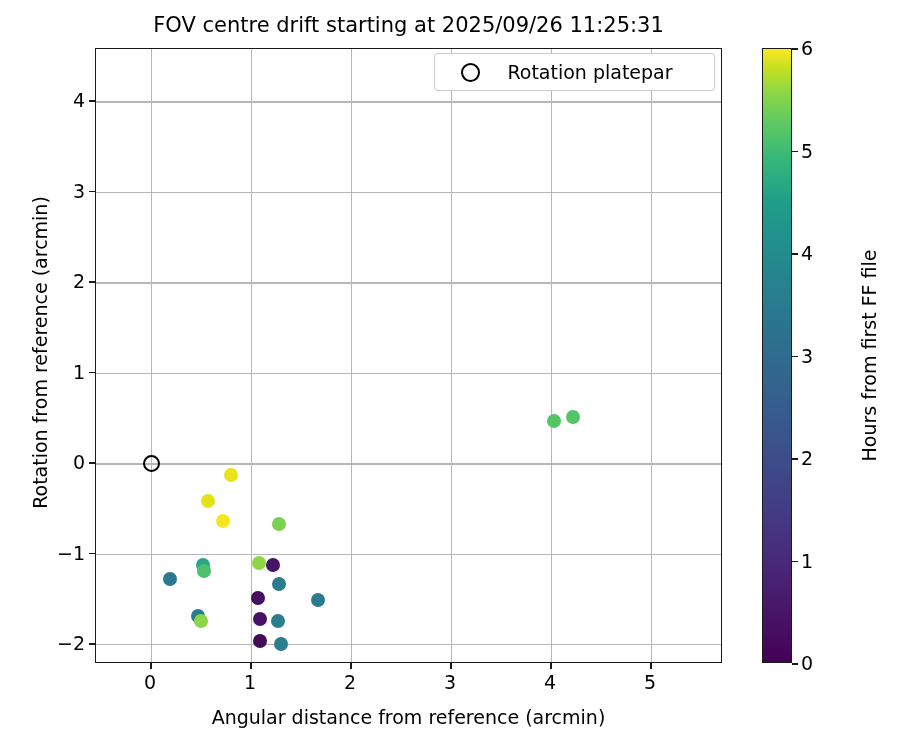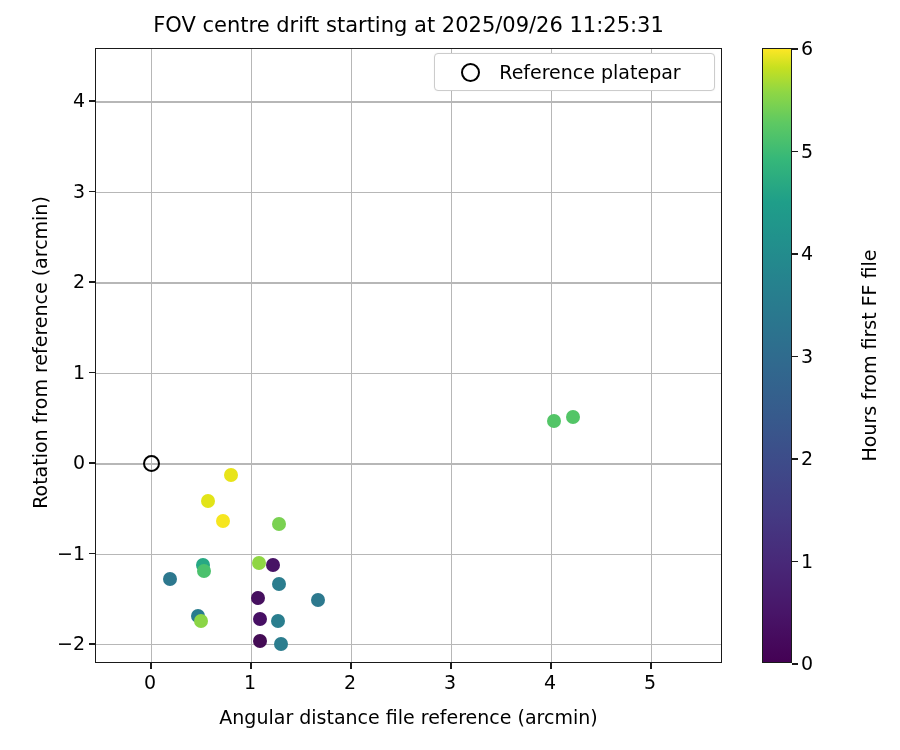--- a/index.html
+++ b/index.html
@@ -295,26 +295,26 @@
       <div class="ytick-mark" style="top: 371.779px;"></div>
       <div class="ytick-label" style="top: 360.779px;">1</div>
       <div class="ytick-mark" style="top: 281.338px;"></div>
       <div class="ytick-label" style="top: 270.338px;">2</div>
       <div class="ytick-mark" style="top: 190.897px;"></div>
       <div class="ytick-label" style="top: 179.897px;">3</div>
       <div class="ytick-mark" style="top: 100.456px;"></div>
       <div class="ytick-label" style="top: 89.4559px;">4</div>
     </div>
 
-  <div id="xlabel">Angular distance file reference (arcmin)</div>
+  <div id="xlabel">Angular distance from reference (arcmin)</div>
   <div id="ylabel">Rotation from reference (arcmin)</div>
 
   <div id="legend">
     <div id="legend-marker"></div>
-    <div id="legend-label">Reference platepar</div>
+    <div id="legend-label">Rotation platepar</div>
   </div>
 
   <div id="colorbar-box"></div>
   <div id="colorbar-ticks">
       <div class="cbtick-mark" style="top: 663px;"></div>
       <div class="cbtick-label" style="top: 652px;">0</div>
       <div class="cbtick-mark" style="top: 560.5px;"></div>
       <div class="cbtick-label" style="top: 549.5px;">1</div>
       <div class="cbtick-mark" style="top: 458px;"></div>
       <div class="cbtick-label" style="top: 447px;">2</div>

